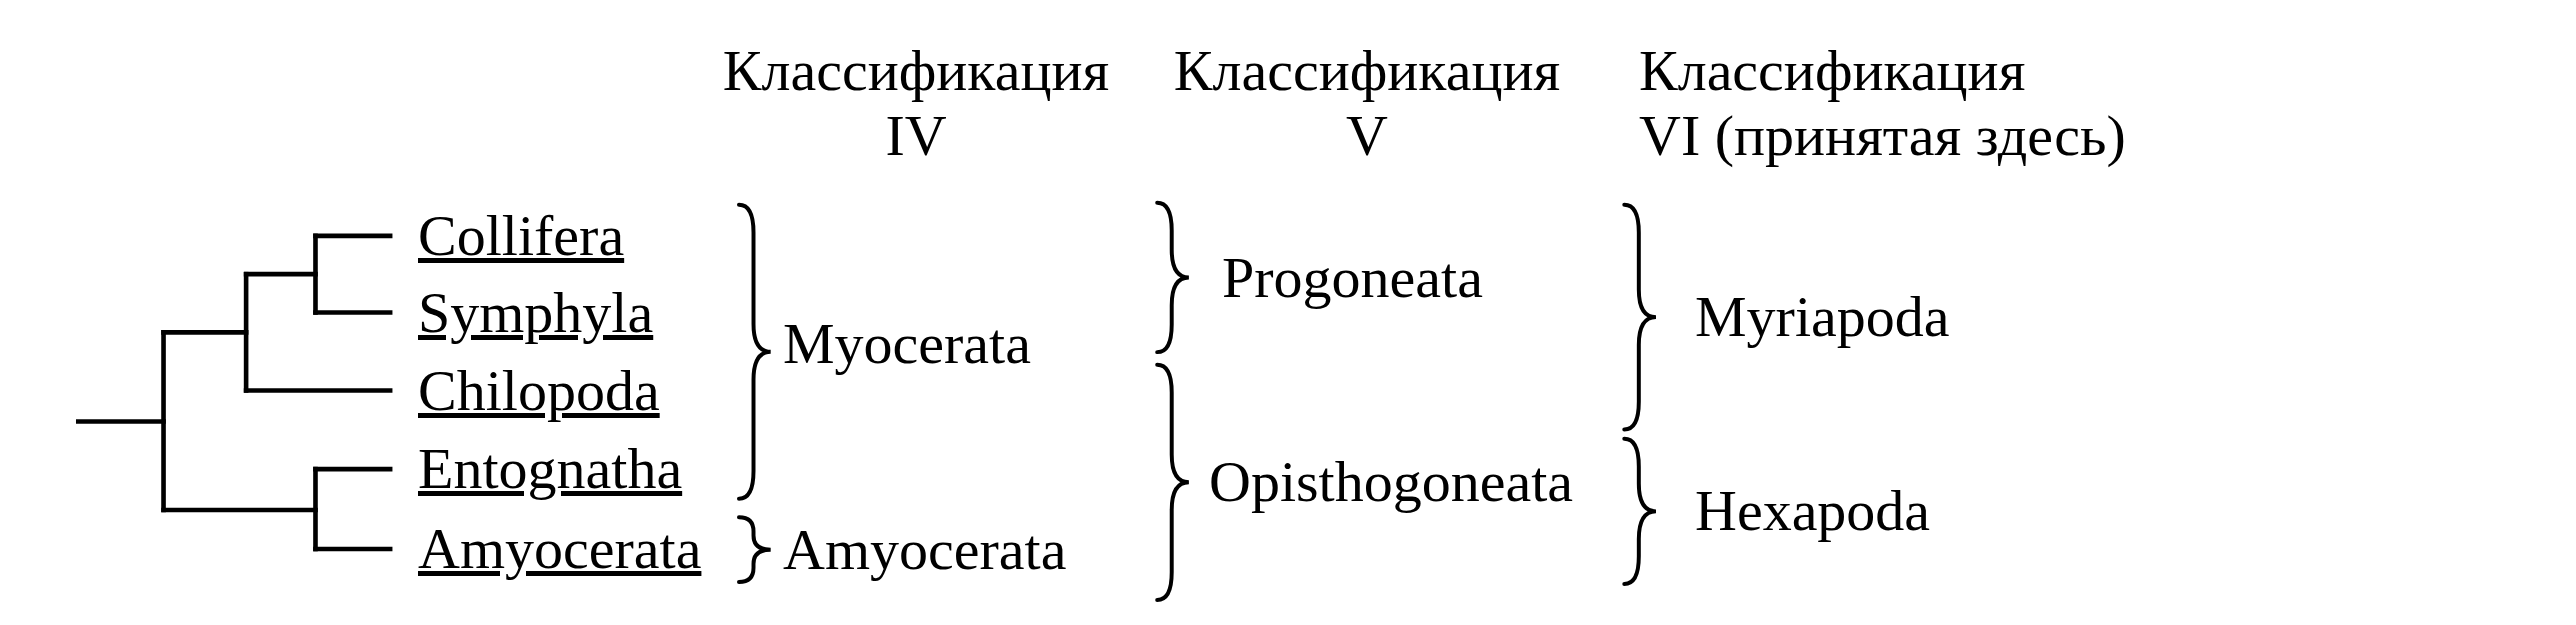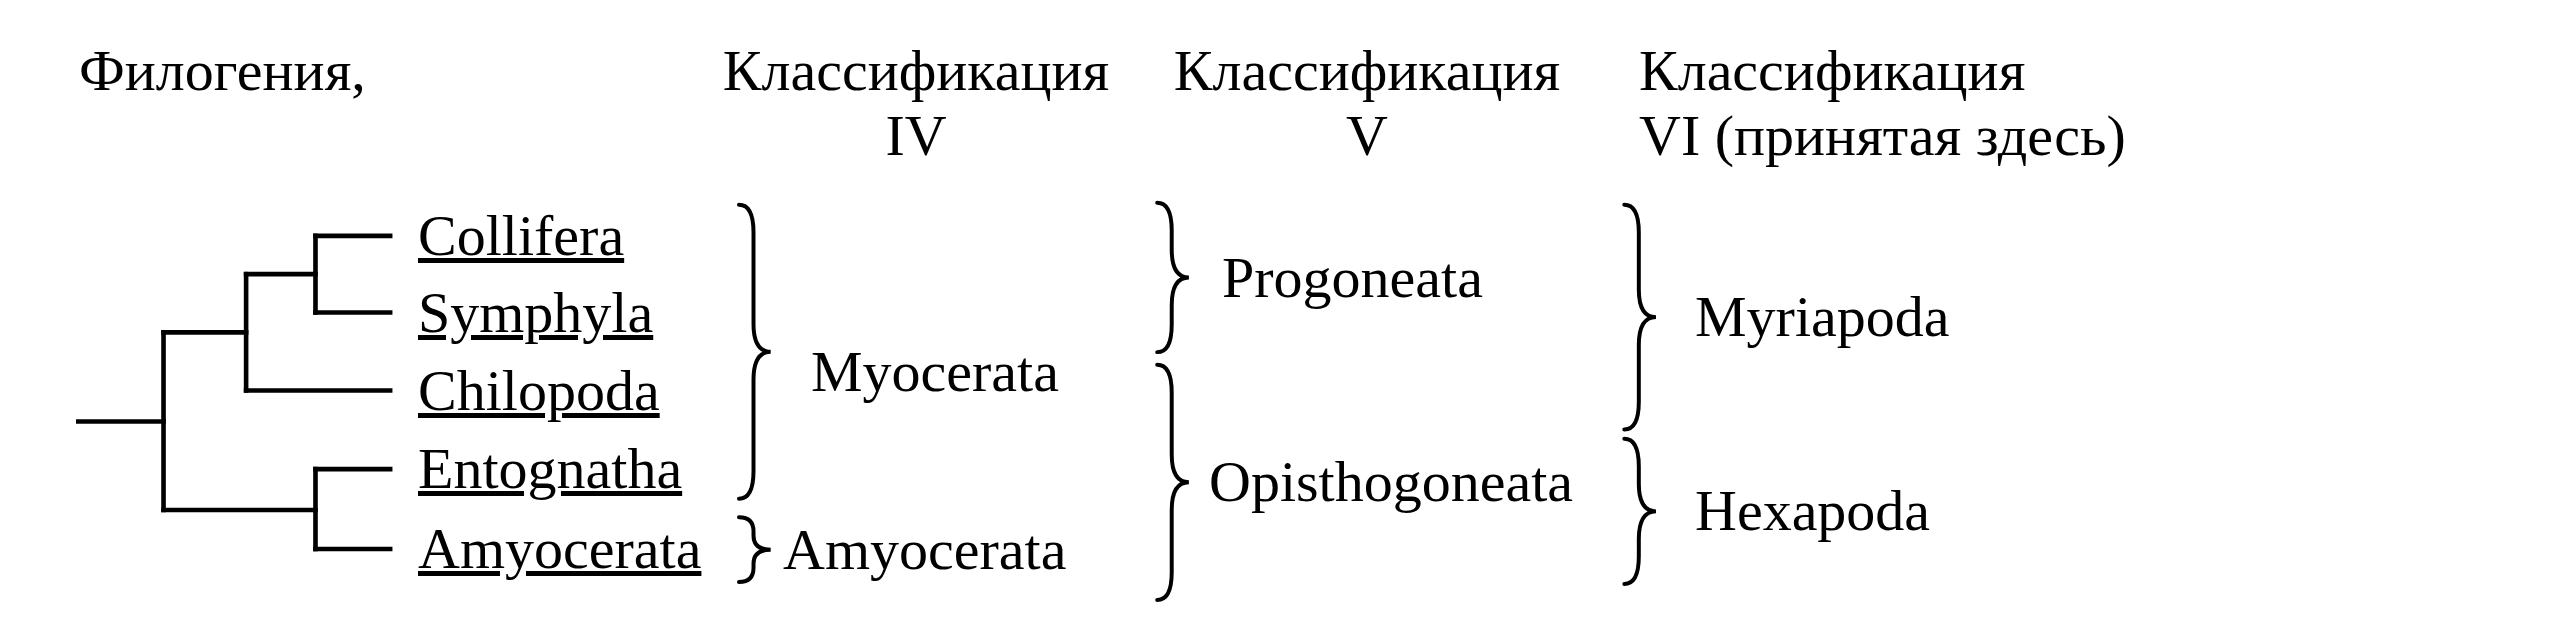--- a/index.html
+++ b/index.html
@@ -71,21 +71,20 @@
         <path d="M 1118 310 Q 1140 310 1140 352 L 1140 490.5 Q 1140 532.5 1166 532.5 Q 1140 532.5 1140 574.5 L 1140 713 Q 1140 755 1118 755" fill="none" stroke="#000000" stroke-width="6" stroke-linecap="round"></path>
         <path d="M 1118 783 Q 1140 783 1140 804.56 L 1140 810.44 Q 1140 832 1166 832 Q 1140 832 1140 853.56 L 1140 859.44 Q 1140 881 1118 881" fill="none" stroke="#000000" stroke-width="6" stroke-linecap="round"></path>
         <path d="M 1751 307 Q 1773 307 1773 349 L 1773 378 Q 1773 420 1799 420 Q 1773 420 1773 462 L 1773 491 Q 1773 533 1751 533" fill="none" stroke="#000000" stroke-width="6" stroke-linecap="round"></path>
         <path d="M 1751 552 Q 1773 552 1773 594 L 1773 688 Q 1773 730 1799 730 Q 1773 730 1773 772 L 1773 866 Q 1773 908 1751 908" fill="none" stroke="#000000" stroke-width="6" stroke-linecap="round"></path>
         <path d="M 2458 310 Q 2480 310 2480 352 L 2480 438 Q 2480 480 2506 480 Q 2480 480 2480 522 L 2480 608 Q 2480 650 2458 650" fill="none" stroke="#000000" stroke-width="6" stroke-linecap="round"></path>
         <path d="M 2458 664 Q 2480 664 2480 706 L 2480 732 Q 2480 774 2506 774 Q 2480 774 2480 816 L 2480 842 Q 2480 884 2458 884" fill="none" stroke="#000000" stroke-width="6" stroke-linecap="round"></path>
       </g>
   </svg>
 
   <div class="header left" id="hdr-0" style="left: 79px; top: 38px;">
-    <div>Филогения,</div>
   </div>
 
   <div class="header center" id="hdr-1" style="left: 916px; top: 38px;">
     <div>Классификация</div>
     <div>IV</div>
   </div>
 
   <div class="header center" id="hdr-2" style="left: 1367px; top: 38px;">
     <div>Классификация</div>
     <div>V</div>
@@ -97,21 +96,21 @@
   </div>
 
   <div id="taxa-layer">
       <div class="taxon" style="left: 418px; top: 236px;">Collifera</div>
       <div class="taxon" style="left: 418px; top: 313px;">Symphyla</div>
       <div class="taxon" style="left: 418px; top: 391px;">Chilopoda</div>
       <div class="taxon" style="left: 418px; top: 469px;">Entognatha</div>
       <div class="taxon" style="left: 418px; top: 549px;">Amyocerata</div>
     </div>
   <div id="clabel-layer">
-      <div class="clabel" style="left: 783px; top: 372px; margin-left: 28px;">Myocerata</div>
+      <div class="clabel" style="left: 783px; top: 344px;">Myocerata</div>
       <div class="clabel" style="left: 783px; top: 550px;">Amyocerata</div>
       <div class="clabel" style="left: 1209px; top: 278px; margin-left: 13px;">Progoneata</div>
       <div class="clabel" style="left: 1209px; top: 482px;">Opisthogoneata</div>
       <div class="clabel" style="left: 1695px; top: 317px;">Myriapoda</div>
       <div class="clabel" style="left: 1695px; top: 511px;">Hexapoda</div>
     </div>
 
 </div>
 
 

